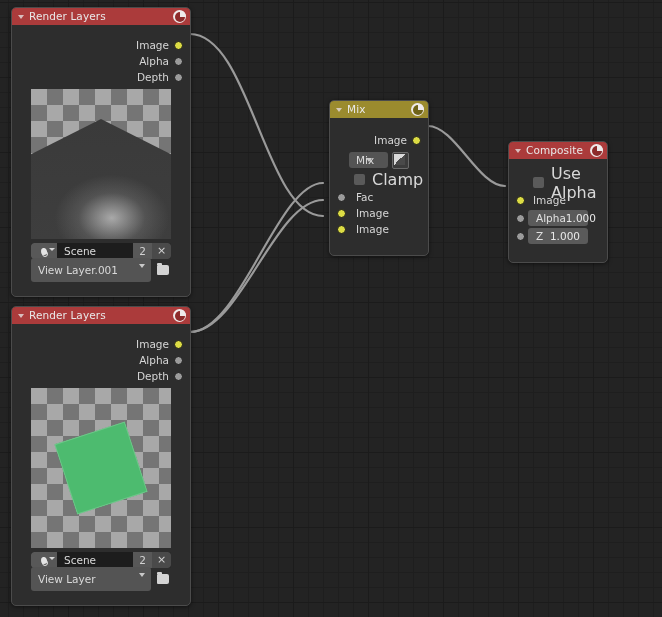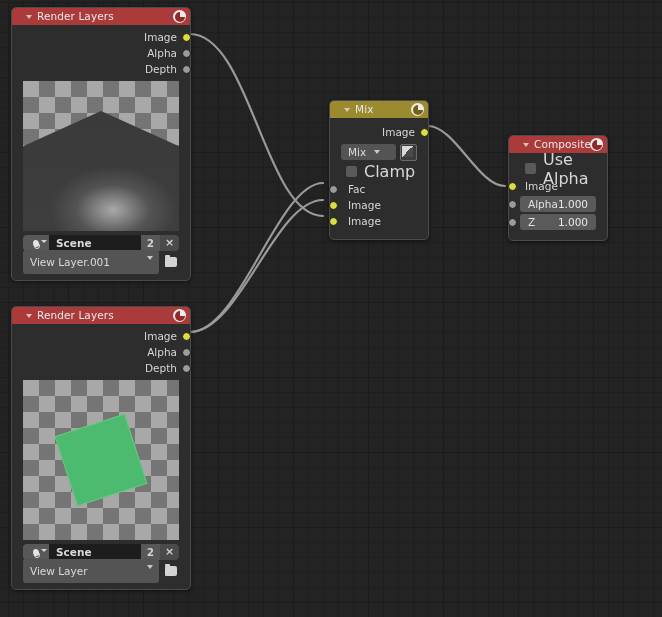--- a/index.html
+++ b/index.html
@@ -26,21 +26,21 @@
     background:#2d2d2d;
     border:1px solid #4b4b4b;
     border-radius:5px;
     box-shadow:0 1px 4px rgba(0,0,0,0.55);
     box-sizing:border-box;
   }
   .node-header{
     height:17px;line-height:17px;
     border-radius:4px 4px 0 0;
     position:relative;
-    padding-left:14px;
+    padding-left:6px;
     box-sizing:border-box;
     display:flex;align-items:center;
   }
   .hdr-red{background:#ab3b3b;}
   .hdr-olive{background:#9b8b2e;}
   .node-title{
     color:#e8e8e8;font-size:10.5px;
     margin-left:5px;letter-spacing:.1px;
     white-space:nowrap;
   }
@@ -62,21 +62,21 @@
     width:10px;height:10px;border-radius:50%;
     background:#8d2b2b;
   }
   .hdr-icon::after{
     content:"";position:absolute;left:6.5px;top:1px;
     width:6px;height:6px;
     background:#efeaea;
   }
   .hdr-icon.olive::before{background:#6f6318;}
 
-  .body{position:relative;padding:4px;}
+  .body{position:relative;padding:12px;}
 
   .sock-row{
     position:relative;height:16px;line-height:16px;
     font-size:10.5px;color:#d6d6d6;
   }
   .sock-row.out{text-align:right;padding-right:9px;}
   .sock-row.in{text-align:left;padding-left:14px;}
   .sock{
     position:absolute;width:7px;height:7px;border-radius:50%;
     border:1px solid #1a1a1a;top:4px;
@@ -111,21 +111,21 @@
     margin-left:-37px;margin-top:-37px;
     background:#4dbb6f;
     transform:rotate(-18deg);
     box-shadow:0 0 0 1px rgba(255,255,255,0.18) inset;
   }
 
   .rowctl{display:flex;align-items:center;margin:3px 7px;height:16px;}
   .idblock{
     display:flex;align-items:center;
     background:#1d1d1d;border-radius:3px;height:16px;
-    flex:1;overflow:hidden;font-weight:bold;
+    flex:1;overflow:hidden;
   }
   .idicon{
     width:26px;height:16px;background:#585858;
     border-radius:3px 0 0 3px;
     display:flex;align-items:center;justify-content:center;
     position:relative;flex:none;
   }
   .idicon .drop{
     width:6px;height:7px;background:#e4e4e4;
     border-radius:60% 60% 55% 55% / 75% 75% 40% 40%;
@@ -312,21 +312,21 @@
         <span class="sock yellow left"></span>
         <span>Image</span>
       </div>
       <div class="sock-row in" style="margin-bottom:6px;">
         <span class="sock yellow left"></span>
         <span>Image</span>
       </div>
     </div>
   </div>
 
-  <div class="node" style="left:508px;top:135px;width:100px;">
+  <div class="node" style="left:508px;top:141px;width:100px;">
     <div class="node-header hdr-red">
       <span class="tri"></span>
       <span class="node-title">Composite</span>
       <span class="hdr-icon"></span>
     </div>
     <div class="body">
       <div class="checkrow" style="">
         <span class="checkbox"></span>
         <span class="checklabel">Use Alpha</span>
       </div>

